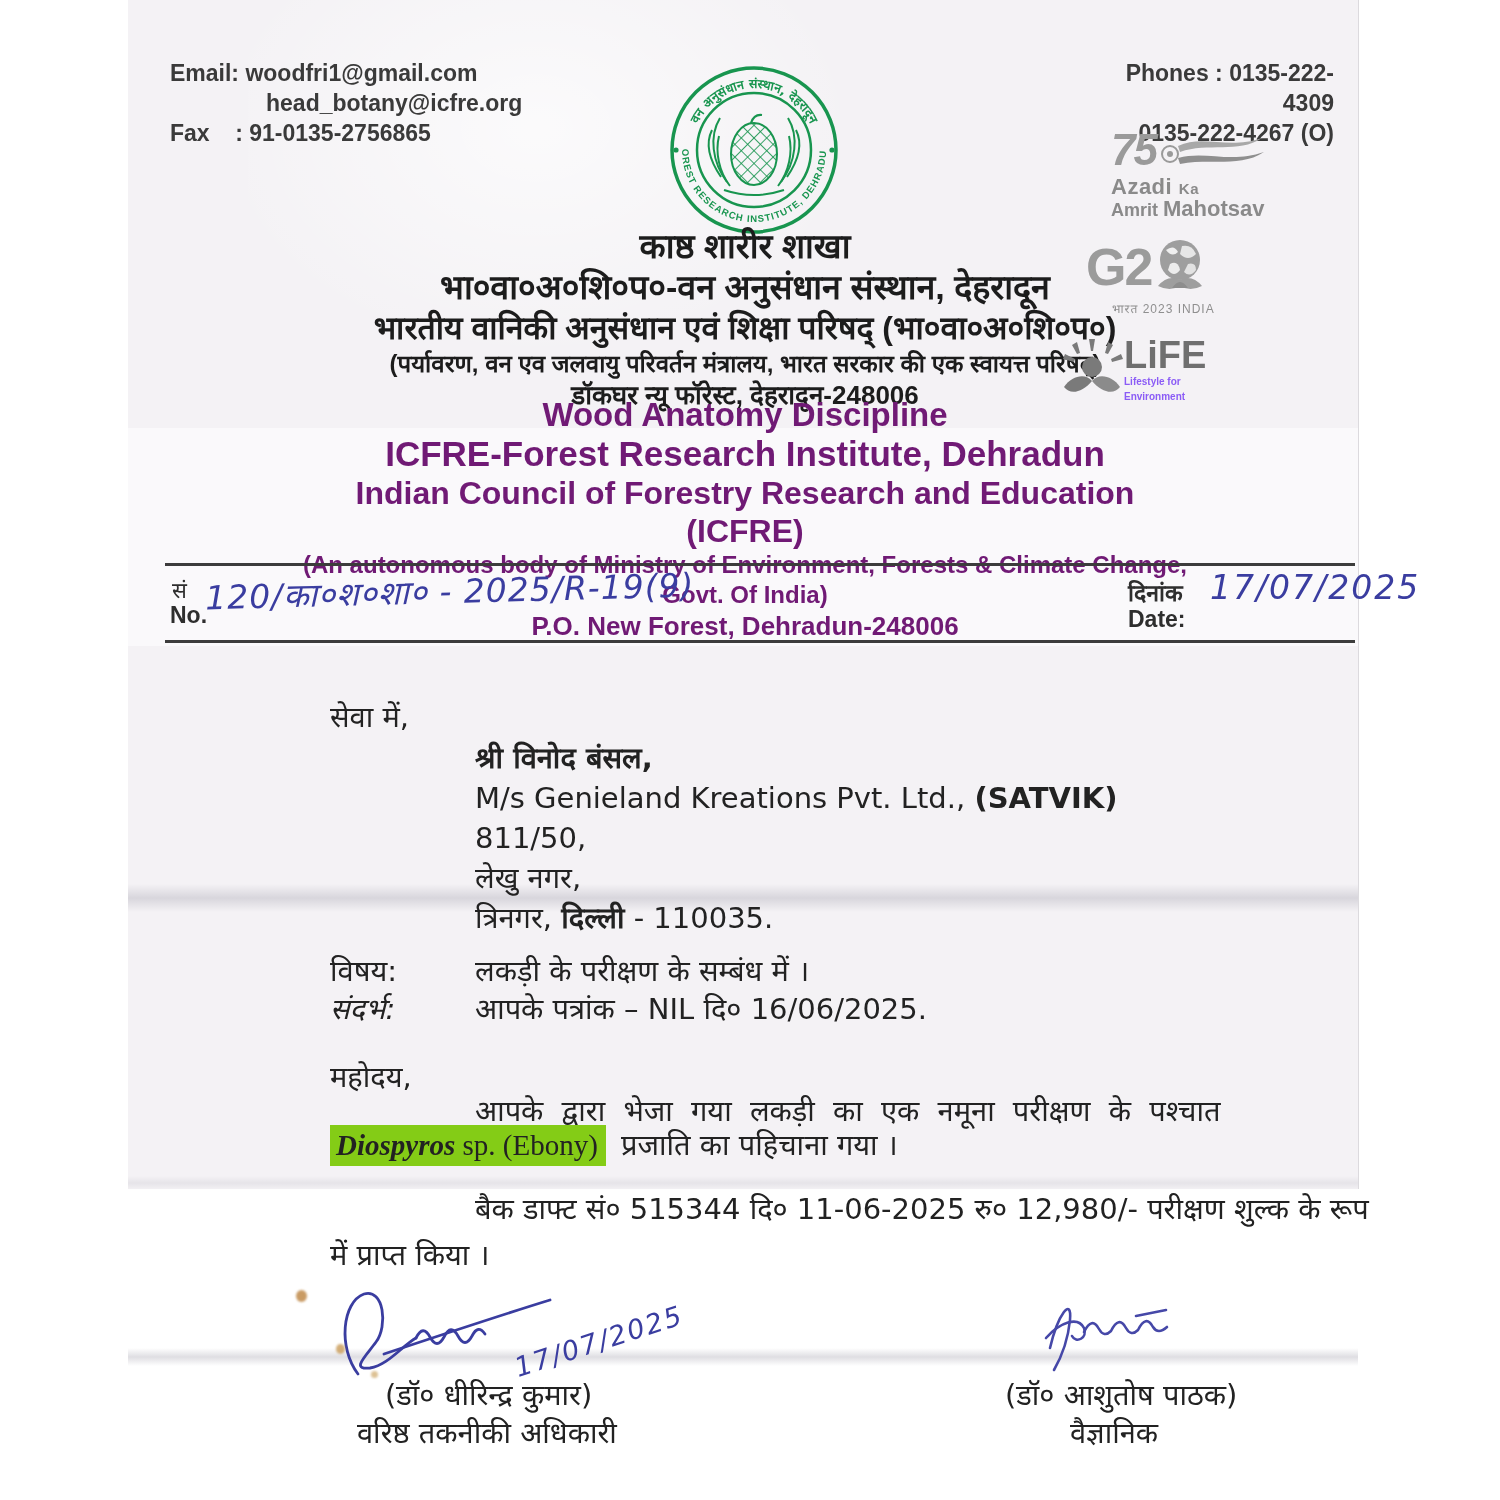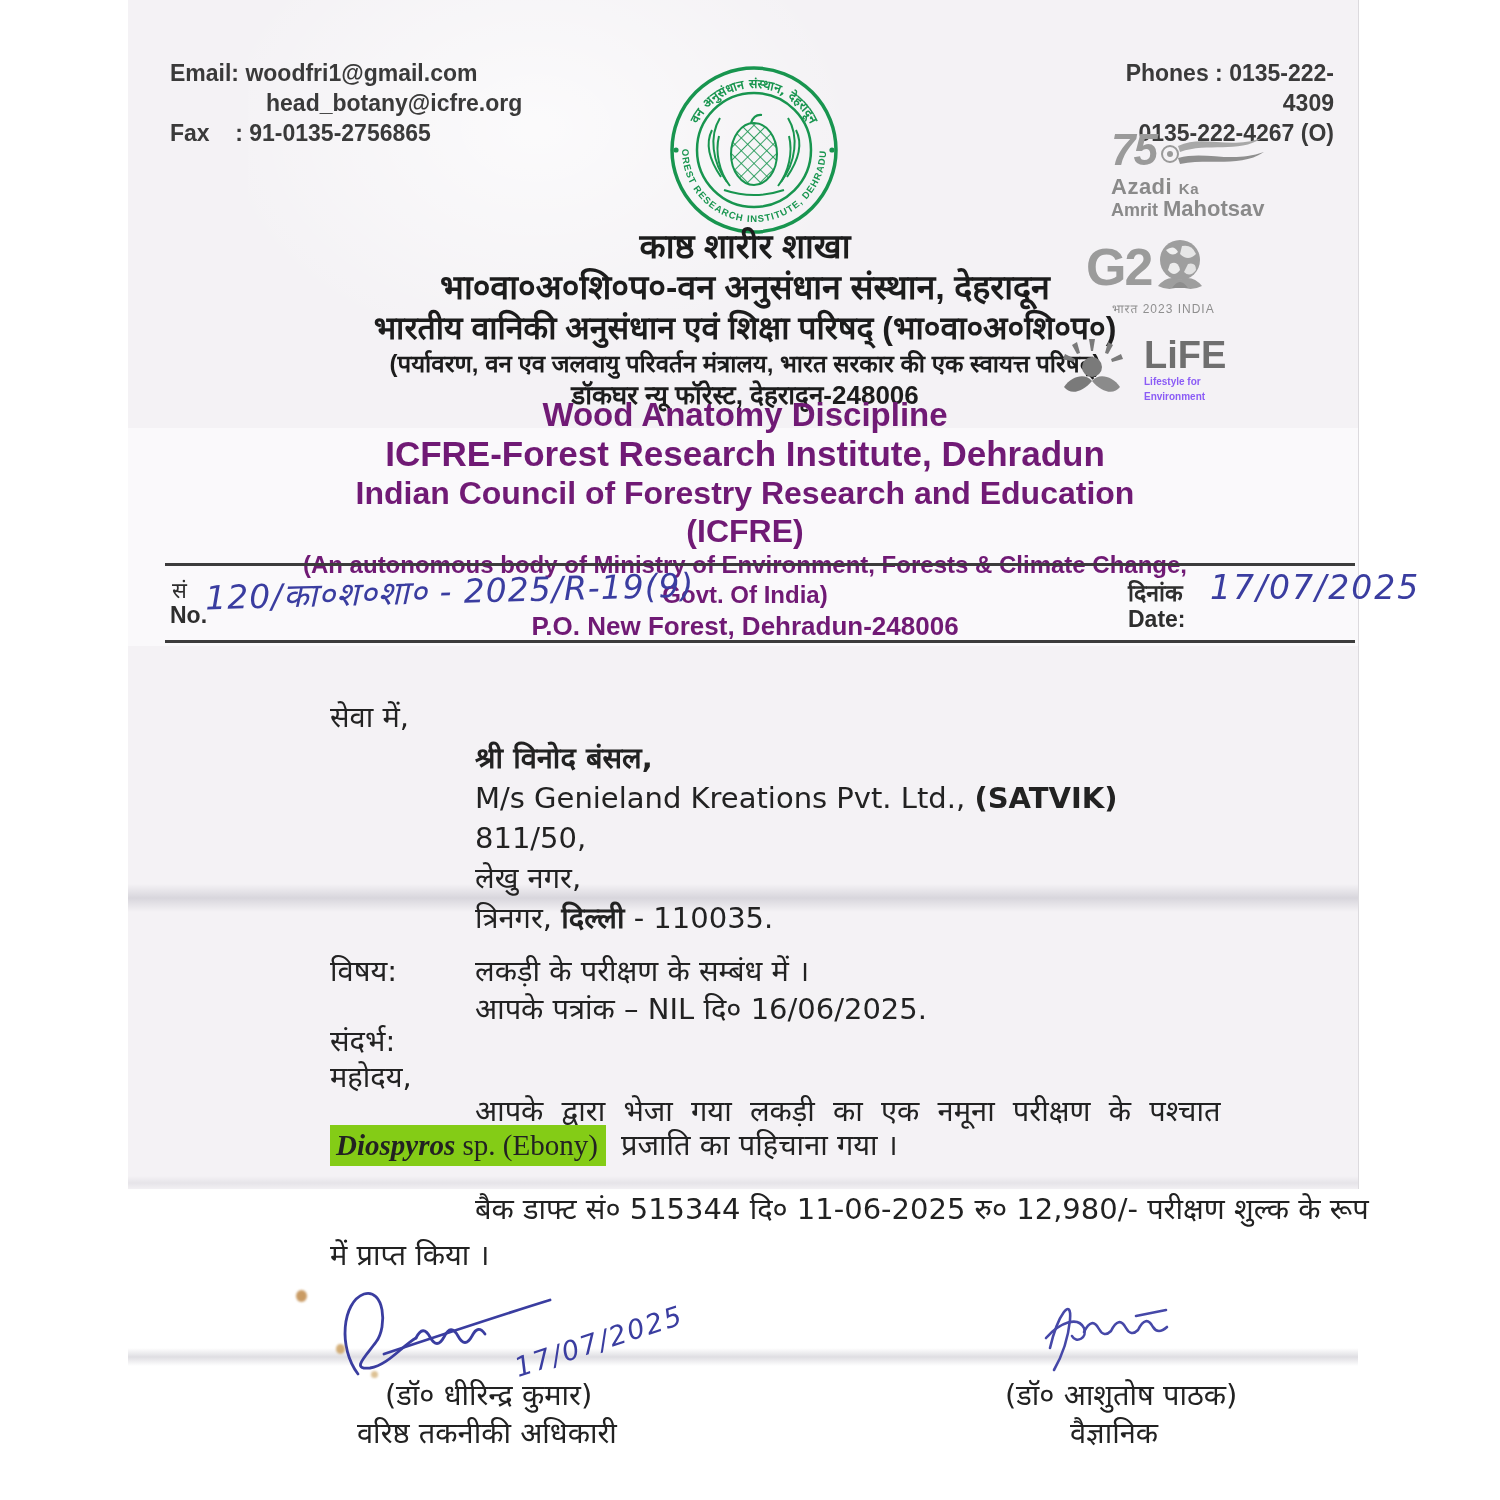--- a/index.html
+++ b/index.html
@@ -169,21 +169,21 @@
           <polygon points="27,2 33,2 31,14 29,14"></polygon>
           <polygon points="10,8 15,5 18,16 15,17"></polygon>
           <polygon points="46,5 51,8 46,17 43,16"></polygon>
           <polygon points="1,22 3,17 13,22 12,25"></polygon>
           <polygon points="59,17 61,22 50,25 49,22"></polygon>
           <circle cx="30" cy="30" r="10"></circle>
           <path d="M2,50 C10,38 24,36 30,44 C20,56 8,58 2,50 Z"></path>
           <path d="M58,50 C50,38 36,36 30,44 C40,56 52,58 58,50 Z" fill="#8b8b8b"></path>
         </g>
       </svg>
-      <div class="life-text" style="margin-left:20px;">
+      <div class="life-text" style="margin-left:0;">
         <div class="life-title">LiFE</div>
         <div class="life-sub">Lifestyle for</div>
         <div class="life-sub">Environment</div>
       </div>
     </div>
 
     <div class="abs en-head" style="left:172px;top:396px;width:890px;">
       <div class="l1">Wood Anatomy Discipline</div>
       <div class="l2">ICFRE-Forest Research Institute, Dehradun</div>
       <div class="l3">Indian Council of Forestry Research and Education (ICFRE)</div>
@@ -204,21 +204,21 @@
     <div class="abs body-hi addr" style="left:347px;top:738px;">
       <div class="bold">श्री विनोद बंसल,</div>
       <div><span>M/s Genieland Kreations Pvt. Ltd., </span><span class="bold">(SATVIK)</span></div>
       <div>811/50,</div>
       <div>लेखु नगर,</div>
       <div><span>त्रिनगर, </span><span class="bold">दिल्ली</span><span> - 110035.</span></div>
     </div>
 
     <div class="abs body-hi" style="left:202px;top:950px;">विषय:</div>
     <div class="abs body-hi" style="left:347px;top:950px;">लकड़ी के परीक्षण के सम्बंध में ।</div>
-    <div class="abs body-hi" style="left:202px;top:1020px;">संदर्भ:</div>
+    <div class="abs body-hi" style="left:202px;top:988px;font-style:italic;">संदर्भ:</div>
     <div class="abs body-hi" style="left:347px;top:988px;">आपके पत्रांक – NIL  दि० 16/06/2025.</div>
 
     <div class="abs body-hi" style="left:202px;top:1056px;">महोदय,</div>
     <div class="abs body-hi just1" style="left:347px;top:1090px;">आपके द्वारा भेजा गया लकड़ी का एक नमूना  परीक्षण के पश्चात</div>
     <div class="abs body-hi" style="left:202px;top:1124px;">
       <span class="hl"><span class="sci">Diospyros</span><span class="sci-rest"> sp. (Ebony)</span></span>
       <span style="margin-left:6px;">प्रजाति का पहिचाना गया ।</span>
     </div>
     <div class="abs body-hi" style="left:347px;top:1188px;">बैक डाफ्ट सं० 515344 दि० 11-06-2025 रु० 12,980/- परीक्षण शुल्क के रूप</div>
     <div class="abs body-hi" style="left:202px;top:1226px;margin-top:8px;">में प्राप्त किया ।</div>

